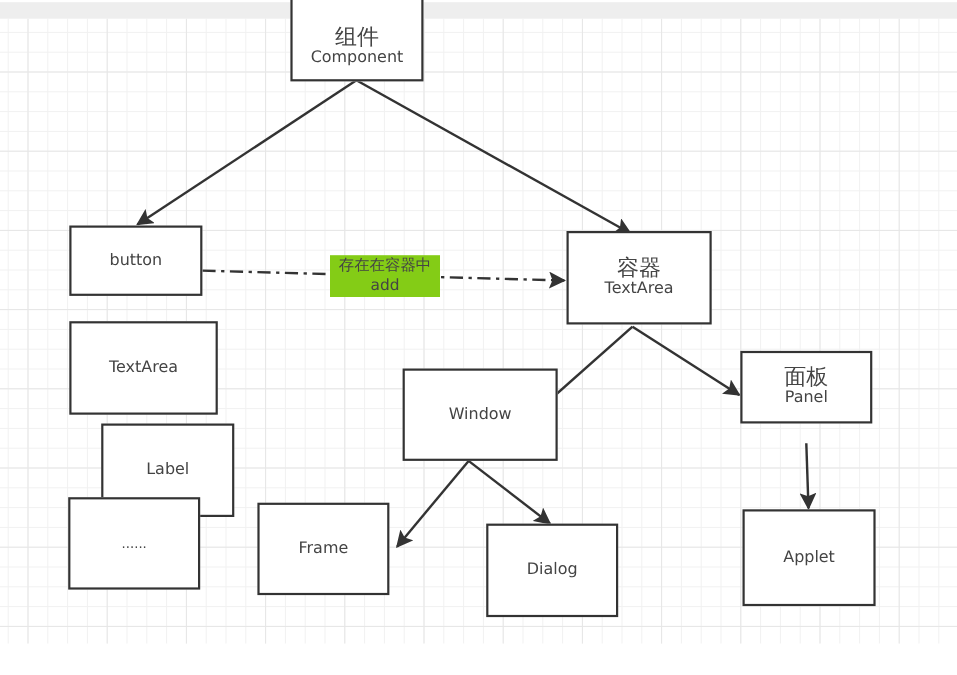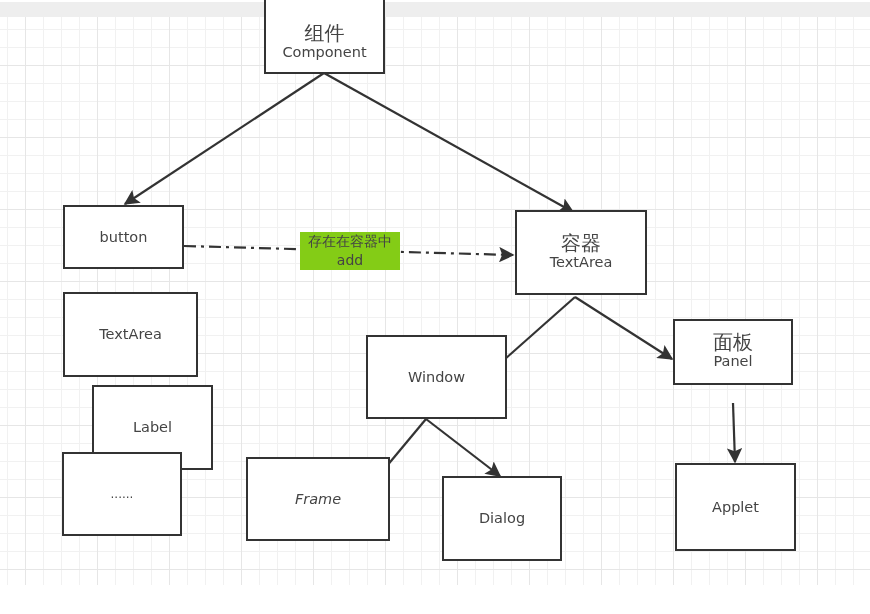--- a/index.html
+++ b/index.html
@@ -92,21 +92,21 @@
 
 <div class="node" style="left:366px; top:335px; width:141px; height:84px;">
   <span>Window</span>
 </div>
 
 <div class="node" style="left:673px; top:319px; width:120px; height:66px;">
   <span class="zh">面板</span>
   <span>Panel</span>
 </div>
 
-<div class="node" style="left:246px; top:457px; width:144px; height:84px;font-style:italic;">
+<div class="node" style="left:234px; top:457px; width:120px; height:84px;">
   <span>Frame</span>
 </div>
 
 <div class="node" style="left:442px; top:476px; width:120px; height:85px;">
   <span>Dialog</span>
 </div>
 
 <div class="node" style="left:675px; top:463px; width:121px; height:88px;">
   <span>Applet</span>
 </div>

